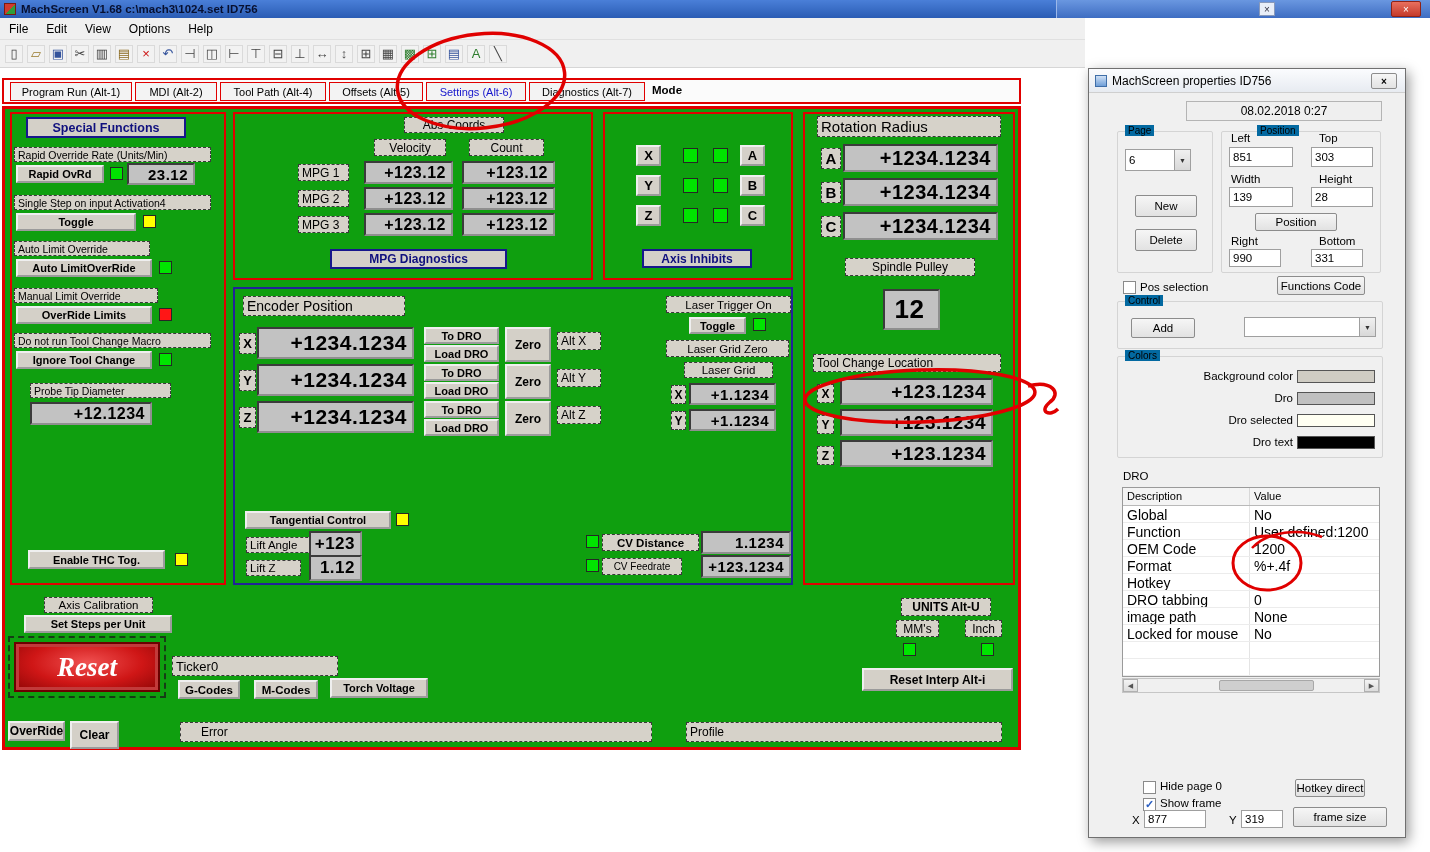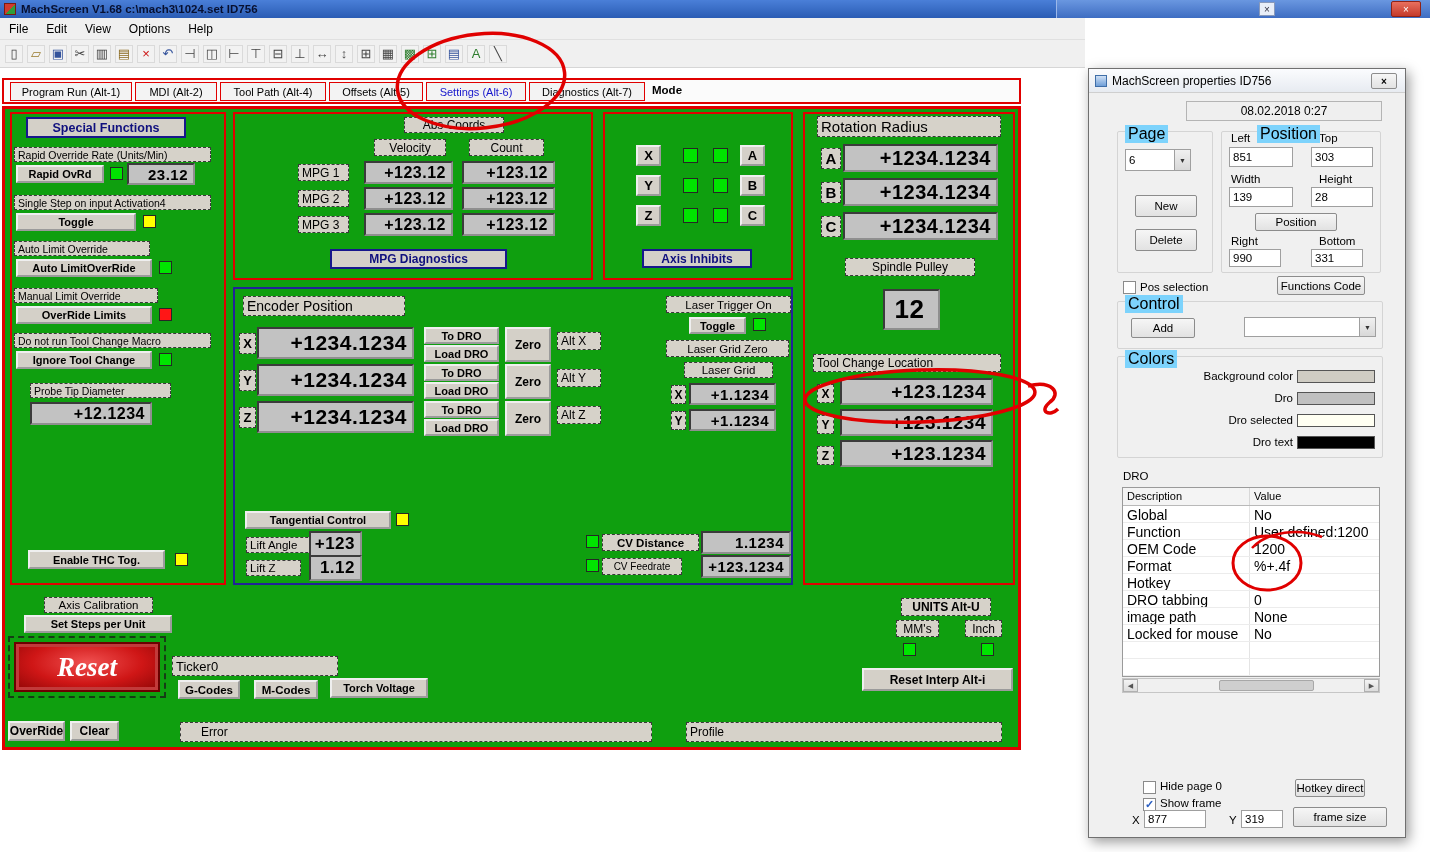--- a/index.html
+++ b/index.html
@@ -31,21 +31,21 @@
 .navybox{position:absolute;background:#d4d0c8;border:2px solid #17178c;color:#10107e;font-weight:bold;display:flex;align-items:center;justify-content:center}
 .reset-outer{position:absolute;left:8px;top:636px;width:158px;height:62px;border:2px dashed #163c16;display:flex;align-items:center;justify-content:center}
 .reset-btn{width:146px;height:50px;background:radial-gradient(ellipse at 50% 40%,#f05050 0%,#cf1616 55%,#8f0606 100%);border:2px solid #6b0000;box-shadow:inset 0 0 0 3px #c23a3a;color:#fff;font-size:27px;font-weight:bold;font-style:italic;display:flex;align-items:center;justify-content:center;font-family:"Liberation Serif",serif}
 .dialog{position:absolute;left:1088px;top:68px;width:318px;height:770px;background:#f0f0f0;border:1px solid #707070;box-shadow:3px 4px 12px rgba(0,0,0,.4);z-index:10}
 .dlgtitle{position:absolute;left:0;top:0;right:0;height:24px;background:linear-gradient(#fbfcfe,#e7ebf1);border-bottom:1px solid #cfcfcf;display:flex;align-items:center;font-size:12px;padding-left:6px;gap:5px}
 .dlgicon{width:12px;height:12px;background:linear-gradient(#cfe0f5,#6f9fd8);border:1px solid #3f6ea8}
 .w7btn{position:absolute;background:linear-gradient(#f6f6f6,#e2e2e2);border:1px solid #8c8c8c;border-radius:2px;font-size:11.5px;display:flex;align-items:center;justify-content:center}
 .w7input{position:absolute;background:#fff;border:1px solid #9f9f9f;font-size:11.5px;display:flex;align-items:center;padding-left:3px}
 .combo-arrow{margin-left:auto;width:16px;align-self:stretch;background:linear-gradient(#f0f0f0,#d8d8d8);border-left:1px solid #9f9f9f;display:flex;align-items:center;justify-content:center;font-size:7px;color:#333}
 .gbox{position:absolute;border:1px solid #d4d4d4;border-radius:2px}
-.glabel{position:absolute;background:#7dd3fc;font-size:16px;padding:0 3px;z-index:2}
+.glabel{position:absolute;background:#0369a1;font-size:10px;padding:0 3px;z-index:2}
 .cb{position:absolute;width:13px;height:13px;background:#fff;border:1px solid #8a8a8a;font-size:11px;display:flex;align-items:center;justify-content:center;color:#2b5fc2;font-weight:bold}
 .dlgtext{position:absolute;font-size:11.5px;white-space:nowrap}
 .datefield{position:absolute;background:#efefef;border:1px solid #b4b4b4;font-size:12px;display:flex;align-items:center;justify-content:center}
 .table{position:absolute;background:#fff;border:1px solid #9a9a9a}
 .thead{display:flex;height:18px;background:#f4f4f4;border-bottom:1px solid #b9b9b9}
 .thcell{width:127px;font-size:11px;padding:2px 4px;border-right:1px solid #d8d8d8}
 .thcell.val{width:129px;border-right:none}
 .trow{display:flex;height:17px;border-bottom:1px solid #ececec}
 .tcell{width:127px;font-size:14px;padding:1px 4px;border-right:1px solid #e4e4e4;overflow:hidden;white-space:nowrap}
 .tcell.val{width:129px;border-right:none}
@@ -241,21 +241,21 @@
 <div class="btn" style="left:178px;top:680px;width:62px;height:19px;font-size:11.5px">G-Codes</div>
 <div class="btn" style="left:254px;top:680px;width:64px;height:19px;font-size:11.5px">M-Codes</div>
 <div class="btn" style="left:330px;top:678px;width:98px;height:20px;font-size:11px">Torch Voltage</div>
 <div class="lbl" style="left:901px;top:598px;width:90px;height:18px;font-size:12px;font-weight:bold;justify-content:center">UNITS Alt-U</div>
 <div class="lbl" style="left:896px;top:620px;width:43px;height:17px;font-size:12px;justify-content:center">MM's</div>
 <div class="lbl" style="left:965px;top:620px;width:37px;height:17px;font-size:12px;justify-content:center">Inch</div>
 <div class="led g" style="left:903px;top:643px"></div>
 <div class="led g" style="left:981px;top:643px"></div>
 <div class="btn" style="left:862px;top:668px;width:151px;height:23px;font-size:12px">Reset Interp Alt-i</div>
 <div class="btn" style="left:8px;top:721px;width:57px;height:20px;font-size:12px">OverRide</div>
-<div class="btn" style="left:70px;top:721px;width:49px;height:20px;font-size:12px">Clear</div>
+<div class="btn" style="left:70px;top:721px;width:49px;height:28px;font-size:12px">Clear</div>
 <div class="lbl" style="left:180px;top:722px;width:472px;height:20px;font-size:12px;padding-left:20px">Error</div>
 <div class="lbl" style="left:686px;top:722px;width:316px;height:20px;font-size:12px">Profile</div>
 
 <div class="dialog">
   <div class="dlgtitle">
     <div class="dlgicon"></div>
     <span>MachScreen properties  ID756</span>
   </div>
   <div class="w7btn" style="left:282px;top:4px;width:26px;height:16px;font-weight:bold;font-size:10px">×</div>
 

